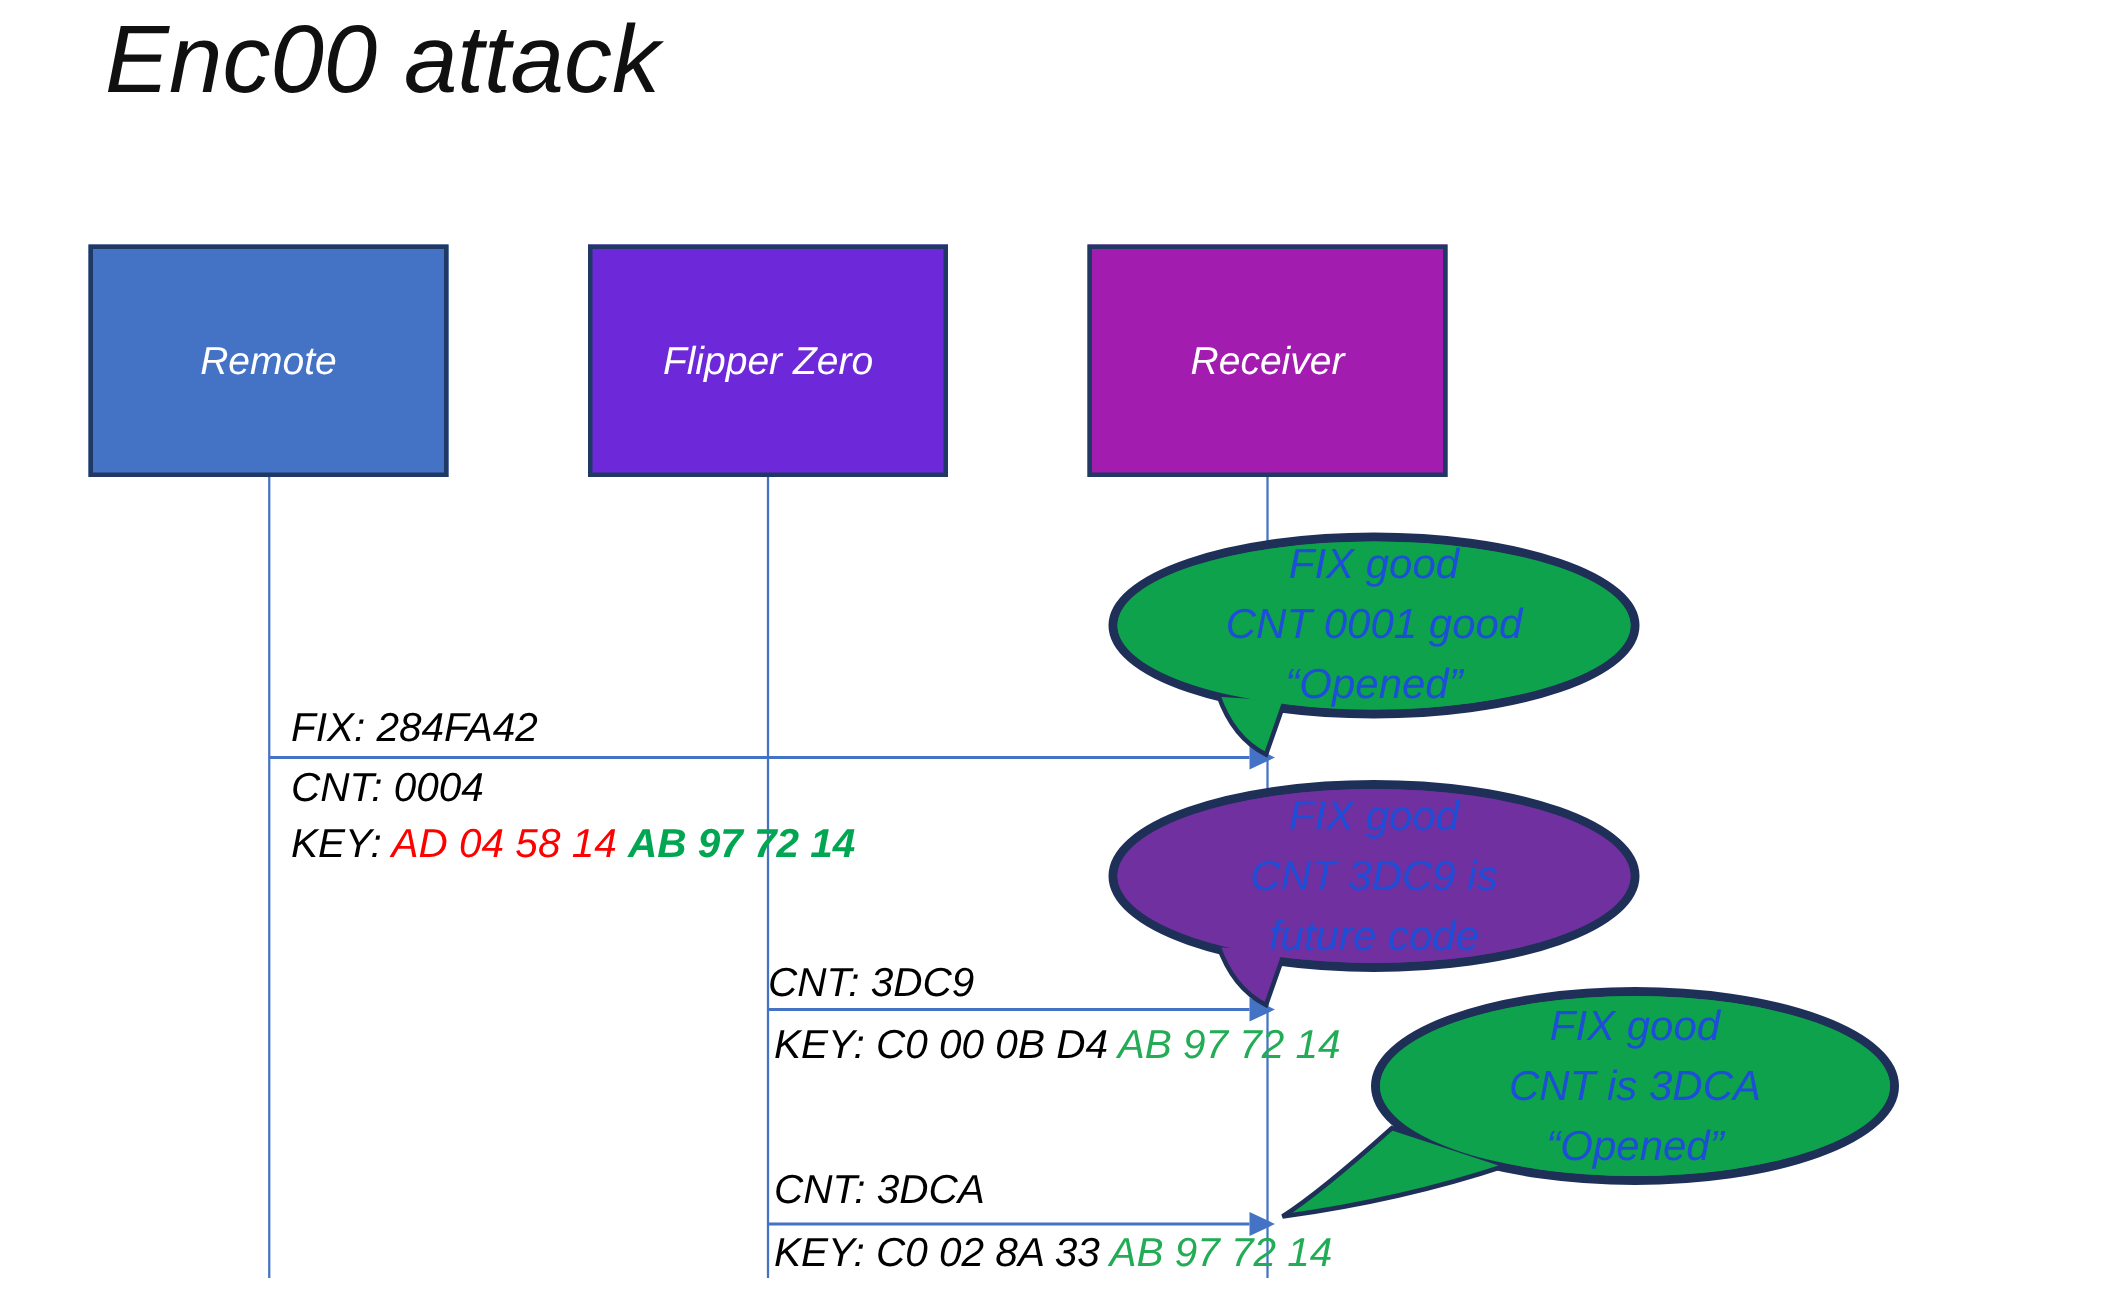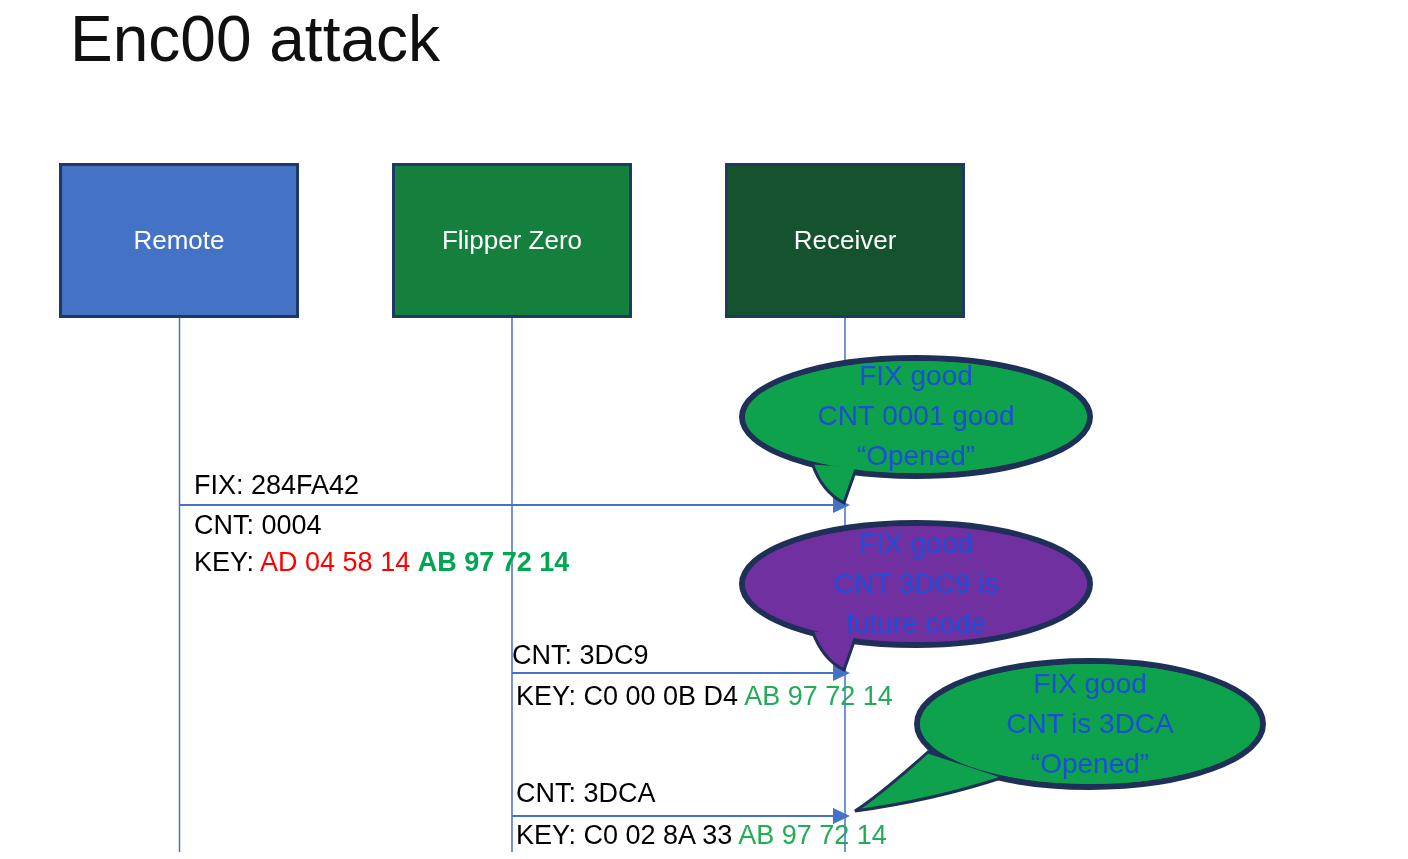--- a/index.html
+++ b/index.html
@@ -1,28 +1,28 @@
 <!DOCTYPE html>
 <html><head>
 <meta charset="utf-8">
 <style>
   html,body{margin:0;padding:0;background:#ffffff;}
   .slide{position:relative;width:1408px;height:859px;background:#ffffff;overflow:hidden;
-         font-family:"Liberation Sans",sans-serif;}
+         font-family:"Liberation Sans",sans-serif;font-style:italic;}
   .diagram-layer{position:absolute;left:0;top:0;width:1408px;height:859px;}
 
   .slide-title{position:absolute;left:70px;top:2px;font-size:64px;font-weight:300;
                color:#101010;letter-spacing:0px;white-space:nowrap;}
 
   .actor-box{position:absolute;top:163px;width:240px;height:155px;border:3px solid #1f3864;
              box-sizing:border-box;display:flex;align-items:center;justify-content:center;
              color:#ffffff;font-size:26px;white-space:nowrap;}
   .actor-remote{left:59px;background:#4472c4;}
-  .actor-flipper{left:392px;background:#15803d;}
-  .actor-receiver{left:725px;background:#14532d;}
+  .actor-flipper{left:392px;background:#6d28d9;}
+  .actor-receiver{left:725px;background:#a21caf;}
 
   .msg-line{position:absolute;font-size:27px;color:#000000;line-height:30px;white-space:nowrap;text-align:center;}
   .key-red{color:#ff0000;margin-top:44px;}
   .key-green-bold{color:#00a651;font-weight:700;}
   .key-green{color:#22ac55;}
 
   .bubble-text{position:absolute;display:flex;flex-direction:column;align-items:center;
                justify-content:center;color:#1d4ed8;font-size:28px;line-height:40px;
                text-align:center;white-space:nowrap;}
 </style>

